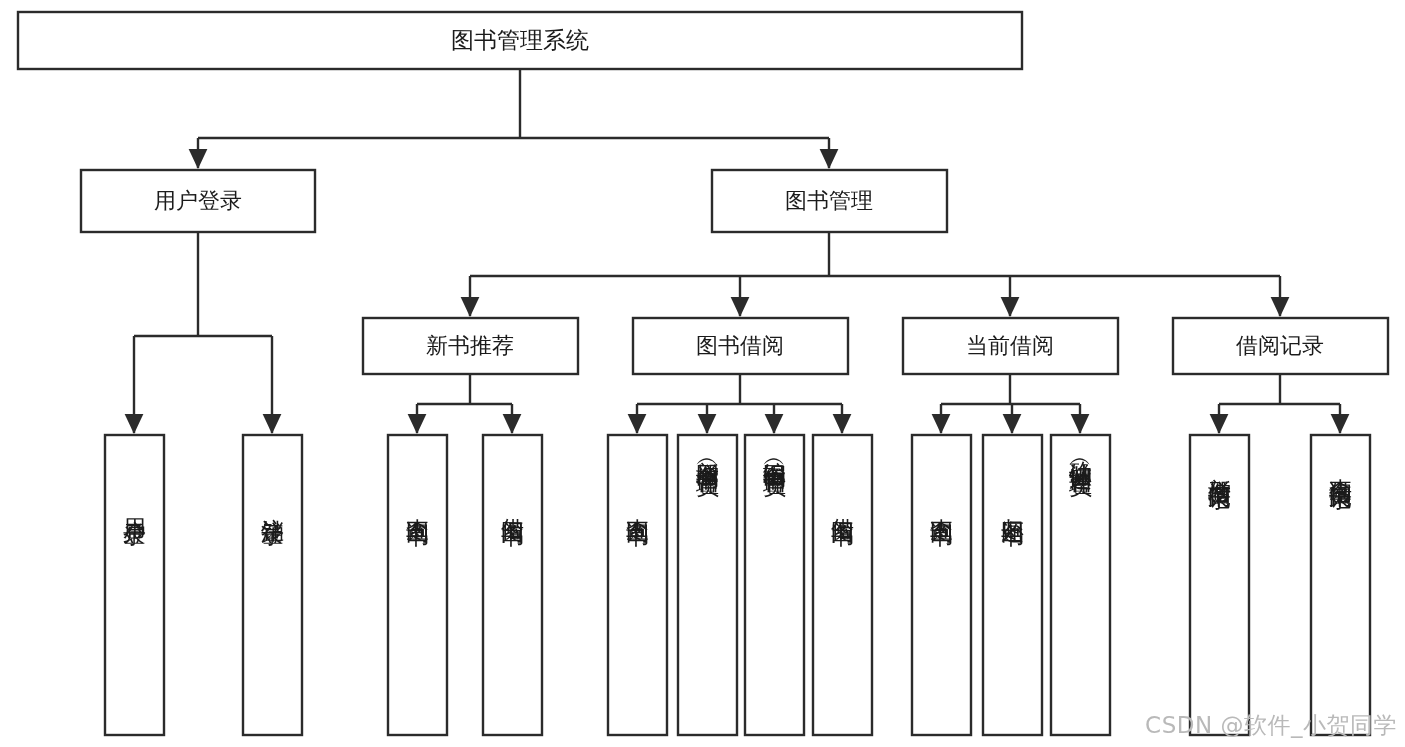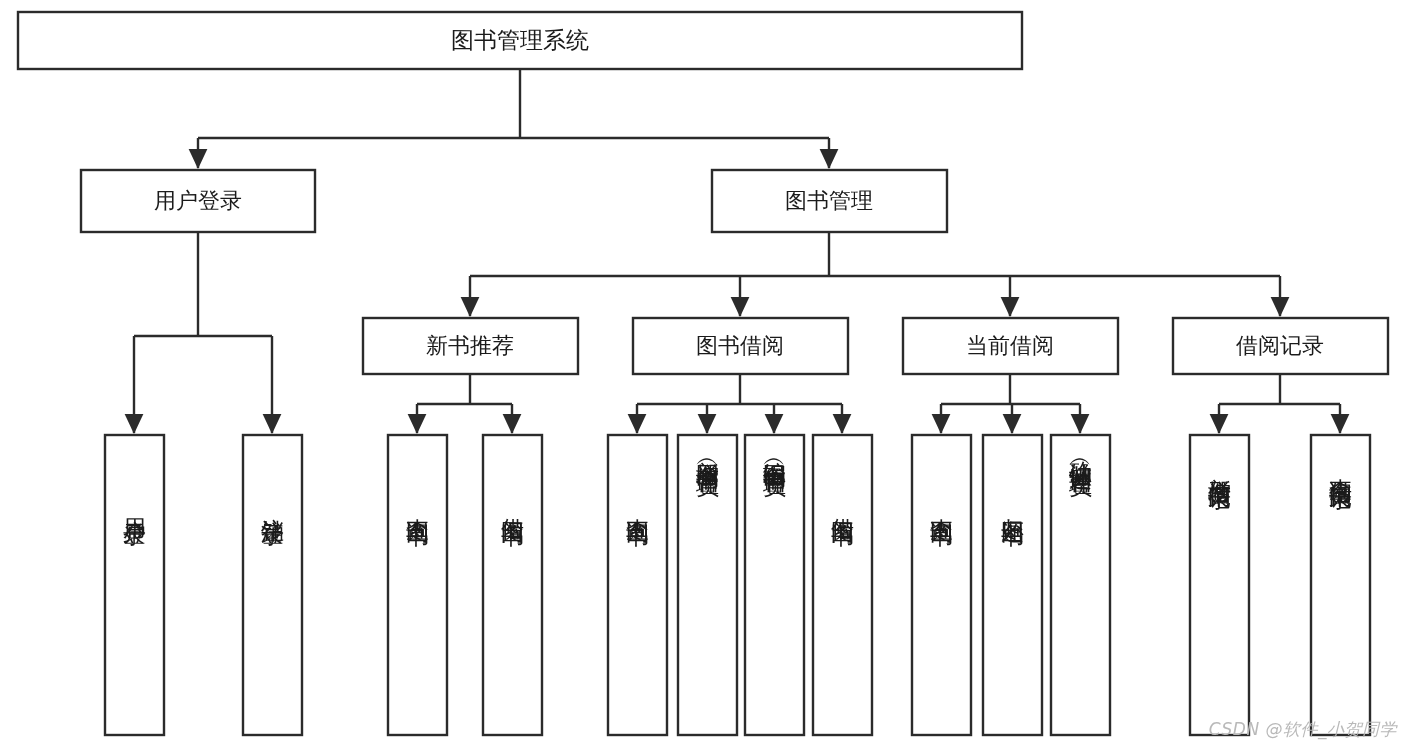--- a/index.html
+++ b/index.html
@@ -71,26 +71,25 @@
     color: #1b1b1b;
     letter-spacing: 2px;
     white-space: nowrap;
     text-align: left;
   }
   .watermark {
     position: absolute;
     right: 8px;
     bottom: 6px;
     font-family: "DejaVu Sans", "Liberation Sans", sans-serif;
-    font-size: 17px;
+    font-size: 23px;
     color: #b9b9b9;
     letter-spacing: 0.5px;
     white-space: nowrap;
     pointer-events: none;
-    font-style: italic;
   }
 </style>
 </head>
 <body>
 
 <div id="diagram-root">
 
   <svg class="diagram-canvas" viewBox="0 0 1405 747">
     <defs>
       <marker id="arrow" viewBox="0 0 12 12" refX="10.5" refY="6" markerWidth="9" markerHeight="9" orient="auto-start-reverse">

